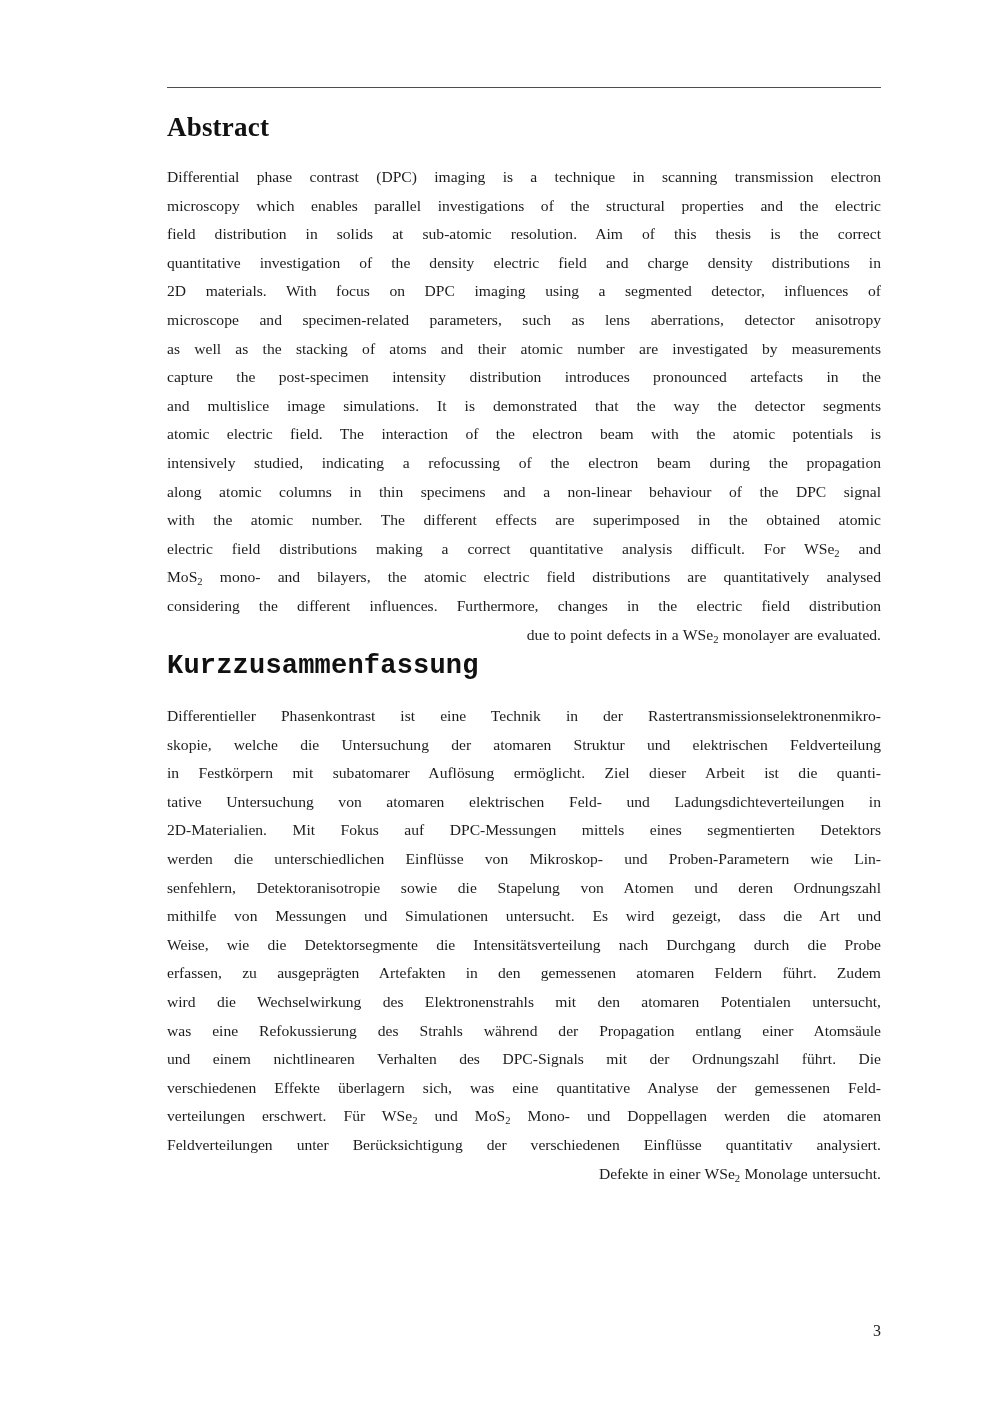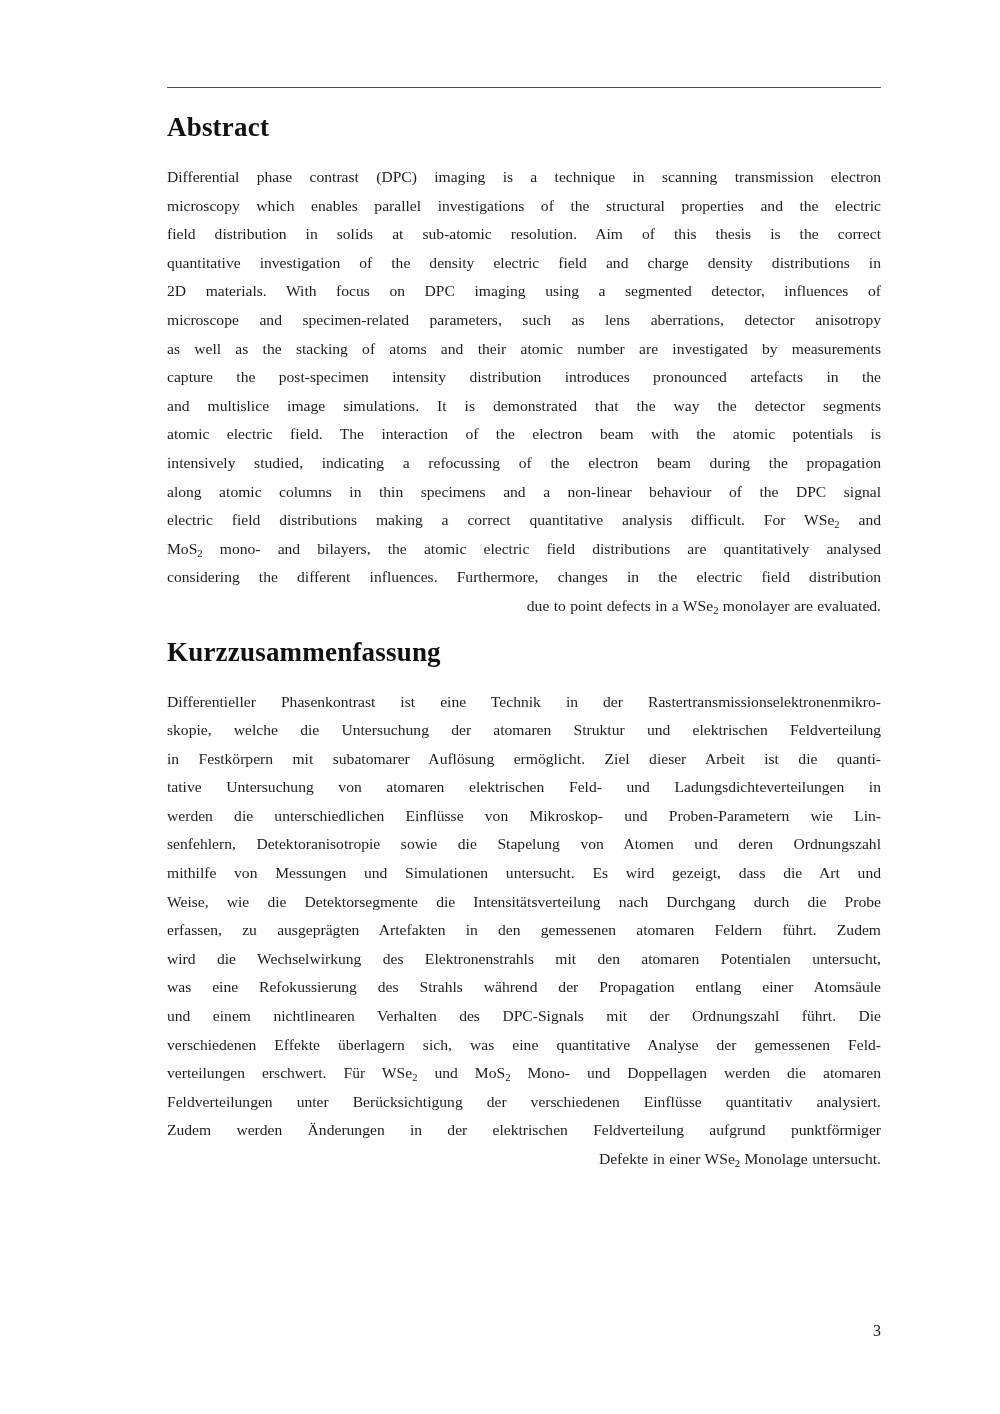--- a/index.html
+++ b/index.html
@@ -30,21 +30,21 @@
   }
   .section-heading {
     font-size: 27px;
     font-weight: bold;
     line-height: 32px;
     margin: 0;
     color: #111111;
     letter-spacing: 0.2px;
   }
   .heading-abstract { margin-top: 23px; }
-  .heading-kurz     { margin-top: 15px; }
+  .heading-kurz     { margin-top: 1px; font-family: Liberation Mono, monospace; }
   .para {
     margin-top: 20px;
     font-size: 15.6px;
     color: #1c1c1c;
   }
   .line {
     height: 28.6px;
     line-height: 28.6px;
     text-align: justify;
     overflow: hidden;
@@ -91,46 +91,47 @@
           <div class="line">field distribution in solids at sub-atomic resolution.  Aim of this thesis is the correct</div>
           <div class="line">quantitative investigation of the density electric field and charge density distributions in</div>
           <div class="line">2D materials.  With focus on DPC imaging using a segmented detector, influences of</div>
           <div class="line">microscope and specimen-related parameters, such as lens aberrations, detector anisotropy</div>
           <div class="line">as well as the stacking of atoms and their atomic number are investigated by measurements</div>
           <div class="line">capture the post-specimen intensity distribution introduces pronounced artefacts in the</div>
           <div class="line">and multislice image simulations. It is demonstrated that the way the detector segments</div>
           <div class="line">atomic electric field. The interaction of the electron beam with the atomic potentials is</div>
           <div class="line">intensively studied, indicating a refocussing of the electron beam during the propagation</div>
           <div class="line">along atomic columns in thin specimens and a non-linear behaviour of the DPC signal</div>
+          <div class="line">with the atomic number. The different effects are superimposed in the obtained atomic</div>
           <div class="line">electric field distributions making a correct quantitative analysis difficult. For WSe<sub>2</sub> and</div>
           <div class="line">MoS<sub>2</sub> mono- and bilayers, the atomic electric field distributions are quantitatively analysed</div>
           <div class="line">considering the different influences. Furthermore, changes in the electric field distribution</div>
           <div class="line last">due to point defects in a WSe<sub>2</sub> monolayer are evaluated.</div>
         </div>
     </section>
 
     <section>
       <h1 class="section-heading heading-kurz">Kurzzusammenfassung</h1>
       <div class="para">
           <div class="line">Differentieller Phasenkontrast ist eine Technik in der Rastertransmissionselektronenmikro-</div>
           <div class="line">skopie, welche die Untersuchung der atomaren Struktur und elektrischen Feldverteilung</div>
           <div class="line">in Festkörpern mit subatomarer Auflösung ermöglicht. Ziel dieser Arbeit ist die quanti-</div>
           <div class="line">tative Untersuchung von atomaren elektrischen Feld- und Ladungsdichteverteilungen in</div>
+          <div class="line">2D-Materialien.  Mit Fokus auf DPC-Messungen mittels eines segmentierten Detektors</div>
           <div class="line">werden die unterschiedlichen Einflüsse von Mikroskop- und Proben-Parametern wie Lin-</div>
           <div class="line">senfehlern, Detektoranisotropie sowie die Stapelung von Atomen und deren Ordnungszahl</div>
           <div class="line">mithilfe von Messungen und Simulationen untersucht. Es wird gezeigt, dass die Art und</div>
           <div class="line">Weise, wie die Detektorsegmente die Intensitätsverteilung nach Durchgang durch die Probe</div>
           <div class="line">erfassen, zu ausgeprägten Artefakten in den gemessenen atomaren Feldern führt. Zudem</div>
           <div class="line">wird die Wechselwirkung des Elektronenstrahls mit den atomaren Potentialen untersucht,</div>
           <div class="line">was eine Refokussierung des Strahls während der Propagation entlang einer Atomsäule</div>
           <div class="line">und einem nichtlinearen Verhalten des DPC-Signals mit der Ordnungszahl führt.  Die</div>
           <div class="line">verschiedenen Effekte überlagern sich, was eine quantitative Analyse der gemessenen Feld-</div>
           <div class="line">verteilungen erschwert. Für WSe<sub>2</sub> und MoS<sub>2</sub> Mono- und Doppellagen werden die atomaren</div>
           <div class="line">Feldverteilungen unter Berücksichtigung der verschiedenen Einflüsse quantitativ analysiert.</div>
-          <div class="line">Zudem werden Änderungen in der elektrischen Feldverteilung aufgrund punktförmiger</div>
           <div class="line last">Defekte in einer WSe<sub>2</sub> Monolage untersucht.</div>
         </div>
     </section>
 
   </div>
 
   <div class="page-number">3</div>
 </div>
 
 </body></html>

